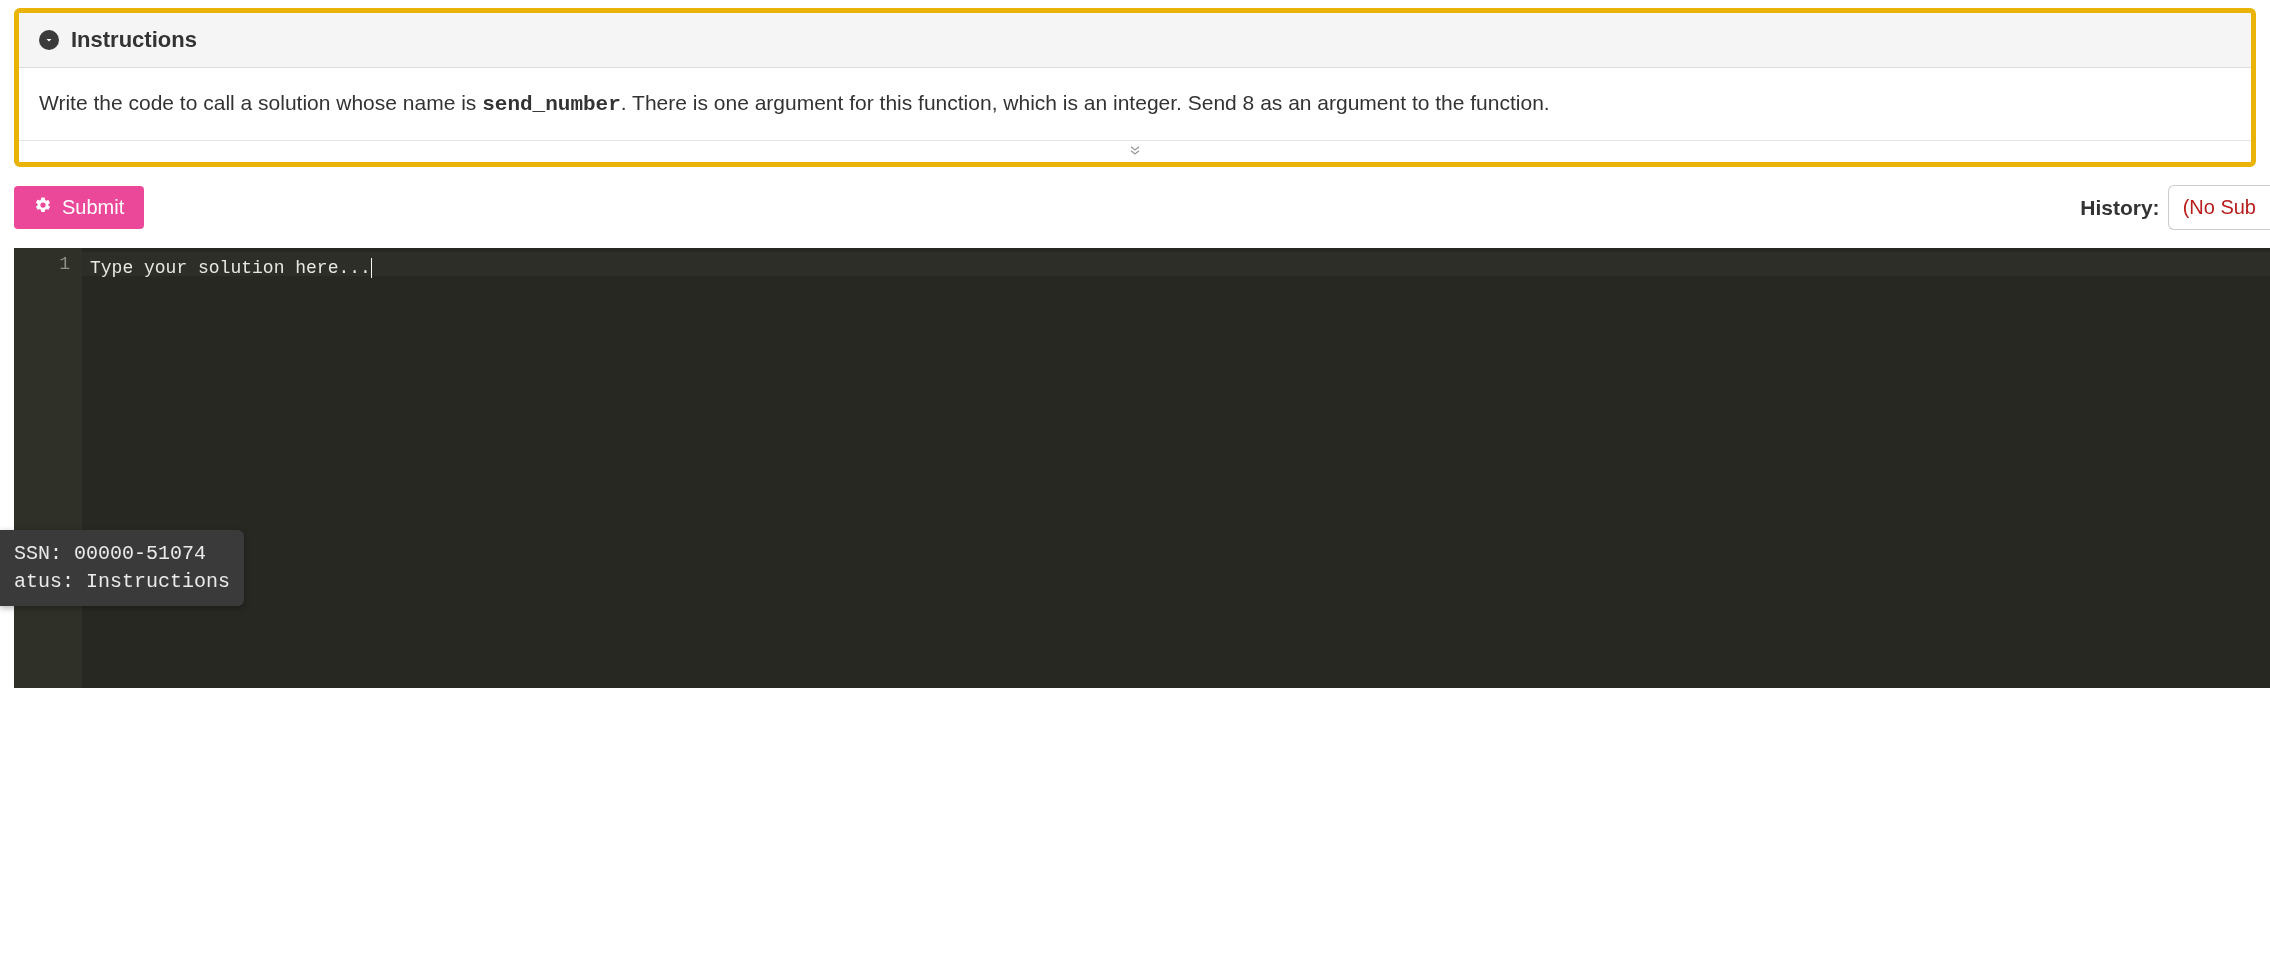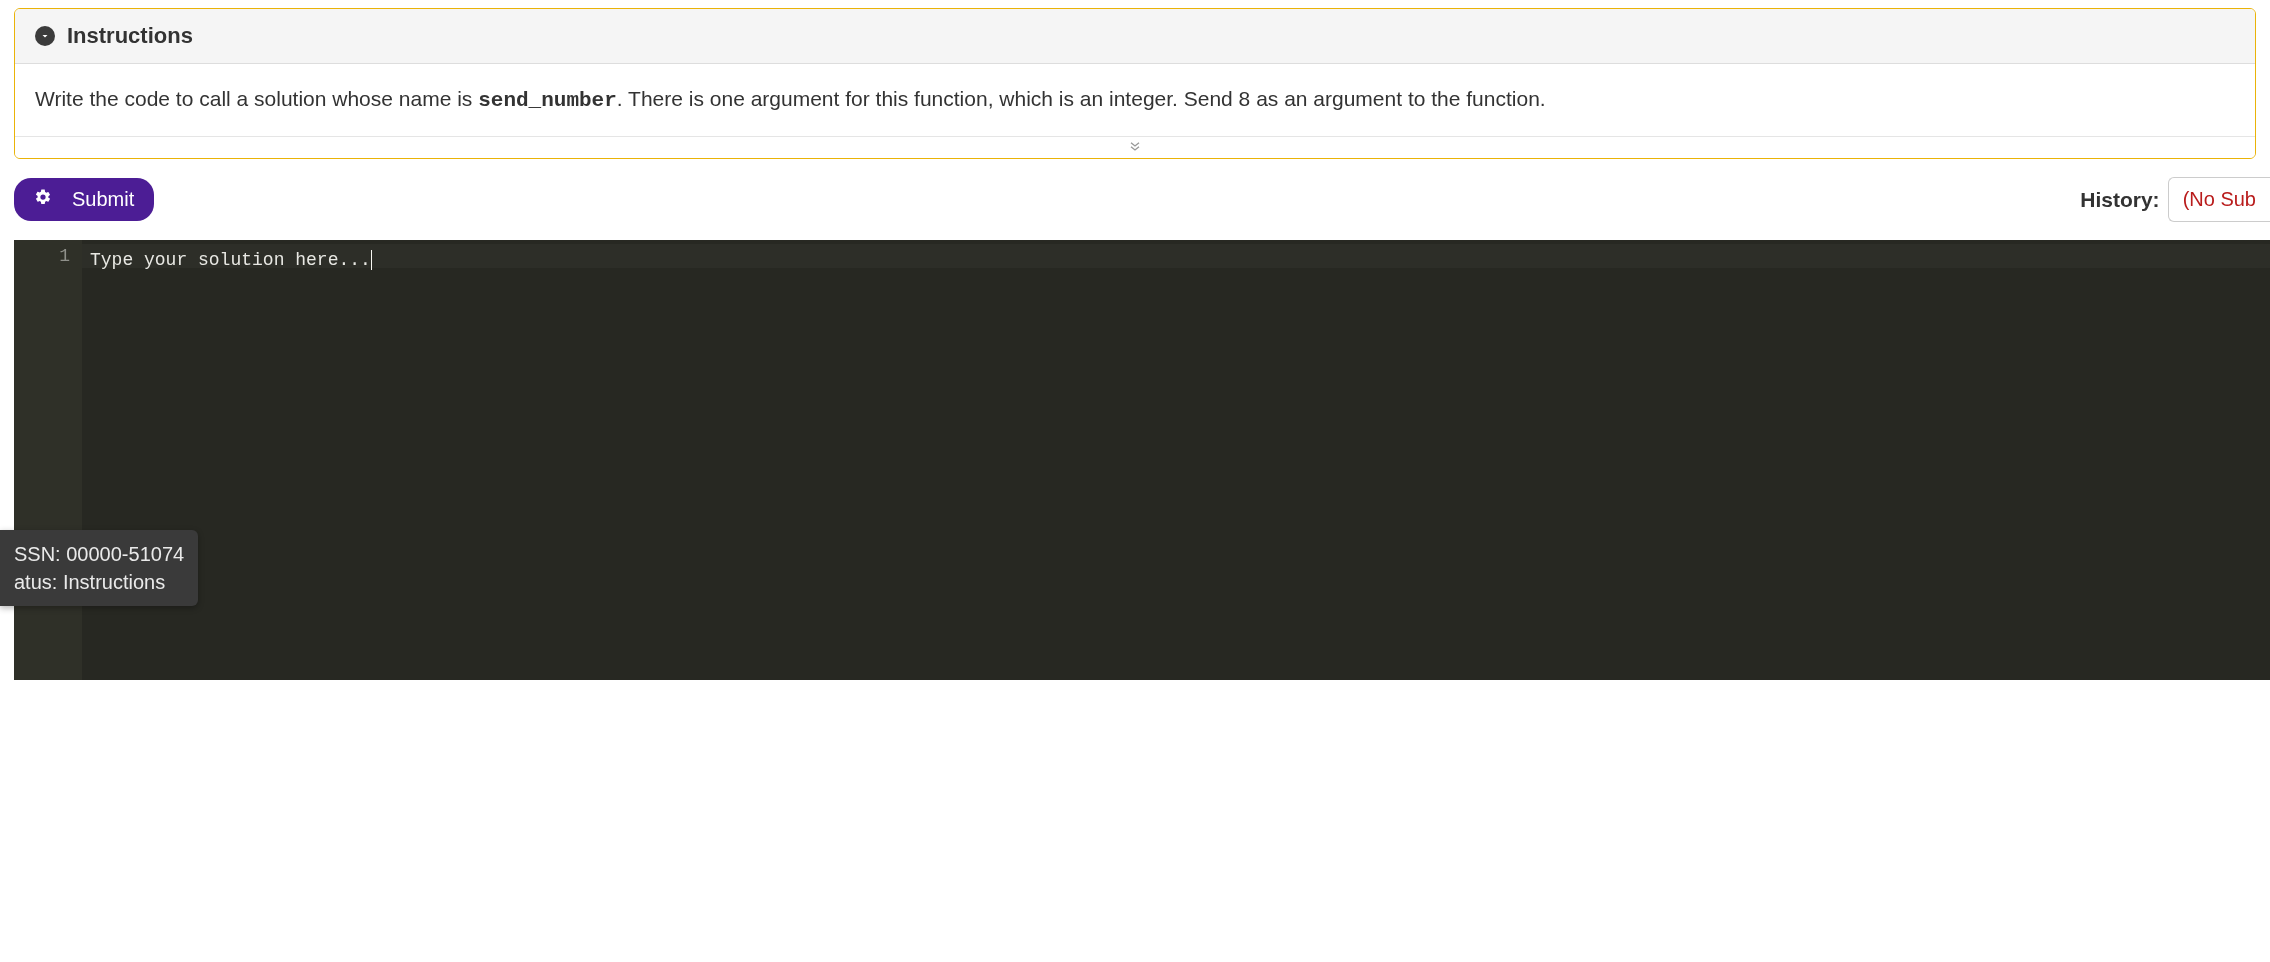--- a/index.html
+++ b/index.html
@@ -8,21 +8,21 @@
       padding: 0;
     }
     body {
       font-family: -apple-system, BlinkMacSystemFont, "Segoe UI", Helvetica, Arial, sans-serif;
       background: #ffffff;
       color: #333;
       font-size: 16px;
     }
     .panel {
       margin: 8px 14px 0 14px;
-      border: 1px solid #eab308;
+      border: 5px solid #eab308;
       border-radius: 6px;
       overflow: hidden;
     }
     .panel-header {
       background: #f5f5f5;
       border-bottom: 1px solid #ddd;
       padding: 14px 20px;
       display: flex;
       align-items: center;
       gap: 12px;
@@ -77,30 +77,30 @@
       stroke: #999;
       fill: none;
     }
     .toolbar {
       display: flex;
       align-items: center;
       justify-content: space-between;
       padding: 18px 0 18px 14px;
     }
     .submit-btn {
-      background: #4c1d95;
+      background: #ec4899;
       color: #fff;
       border: none;
-      border-radius: 17px;
+      border-radius: 4px;
       padding: 10px 20px;
       font-size: 20px;
       font-weight: 500;
       display: inline-flex;
       align-items: center;
-      gap: 20px;
+      gap: 10px;
       cursor: pointer;
     }
     .submit-btn svg {
       width: 18px;
       height: 18px;
       fill: #fff;
     }
     .history-wrap {
       display: flex;
       align-items: center;
@@ -174,20 +174,21 @@
       position: fixed;
       left: 0;
       top: 530px;
       background: #3a3a3a;
       color: #eaeaea;
       border-radius: 0 6px 6px 0;
       padding: 10px 14px;
       font-size: 20px;
       line-height: 1.4;
       box-shadow: 0 2px 6px rgba(0,0,0,0.3);
+      font-family: Liberation Mono, monospace;
     }
     .tooltip-box div {
       white-space: nowrap;
     }
   </style>
 </head>
 <body>
 
 <div class="panel">
   <div class="panel-header">

